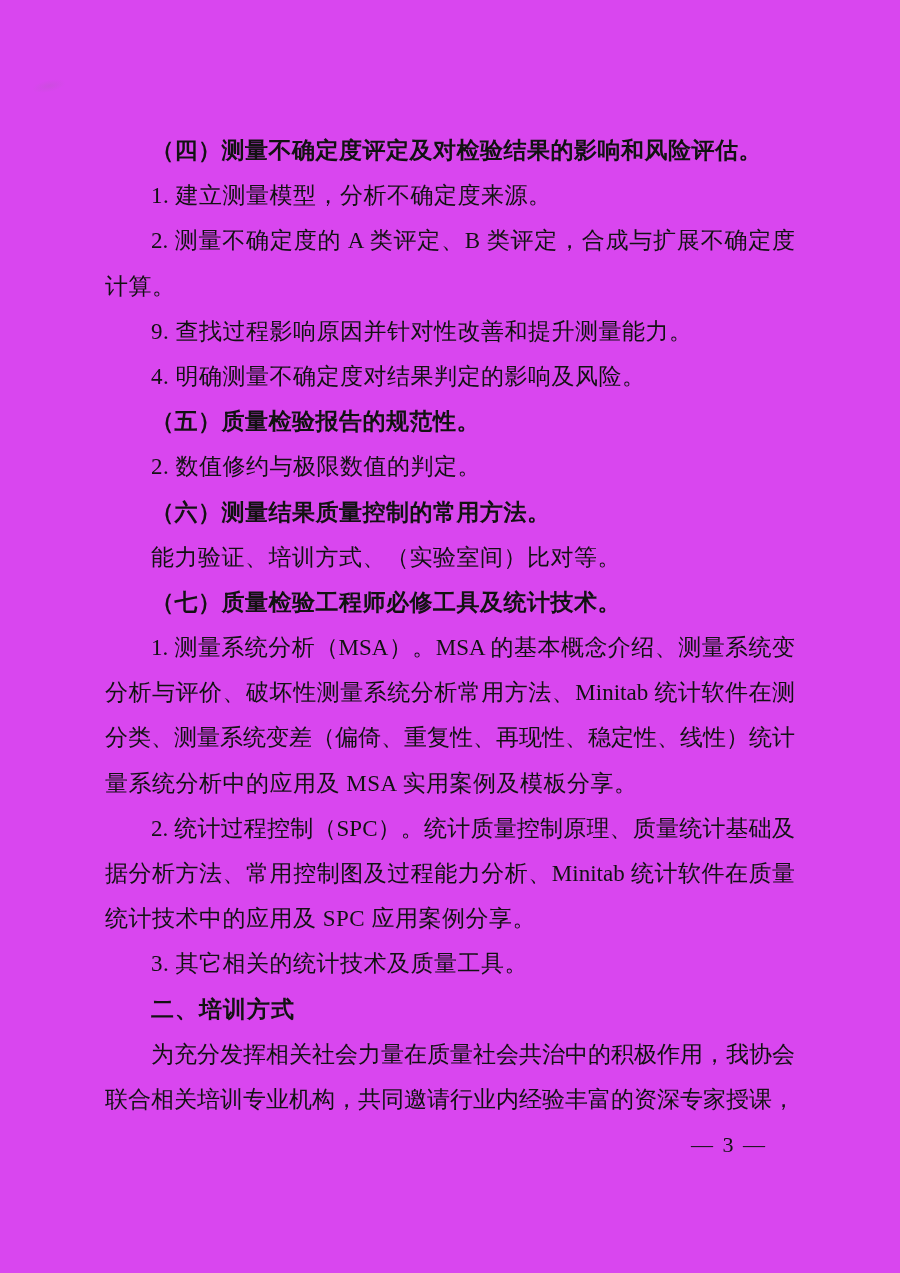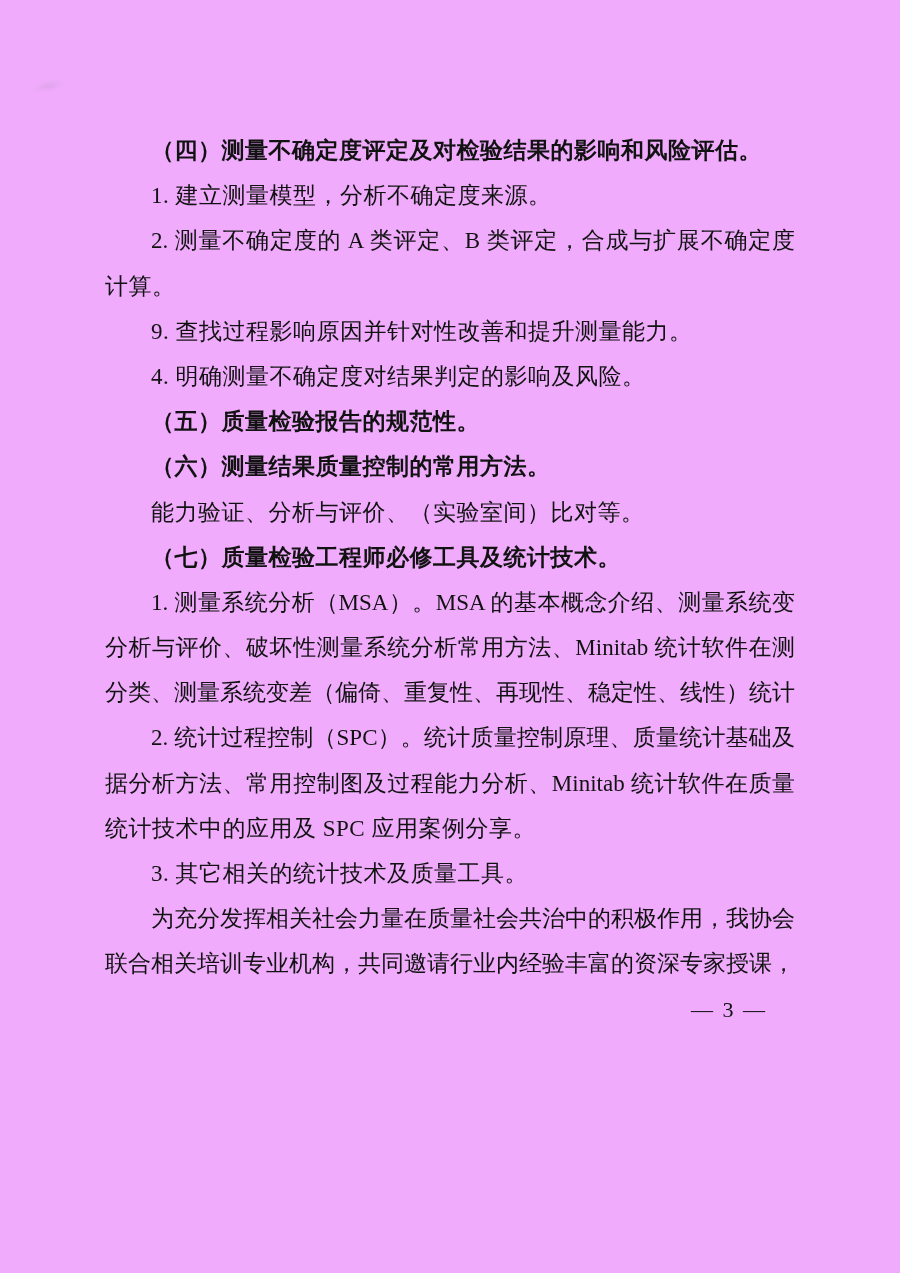--- a/index.html
+++ b/index.html
@@ -11,21 +11,21 @@
     width: 900px;
     height: 1273px;
     position: relative;
     overflow: hidden;
     font-family: "Liberation Serif", serif;
     color: #121212;
   }
   .page {
     position: absolute;
     inset: 0;
-    background: #f0abfc;
+    background: #d946ef;
     padding-left: 40px;
   }
   
   .smudge {
     position: absolute;
     left: 32px;
     top: 80px;
     width: 34px;
     height: 12px;
     border-radius: 50%;
@@ -80,27 +80,30 @@
   <div class="smudge"></div>
 
   <div class="doc">
     <div class="line bold indent">（四）测量不确定度评定及对检验结果的影响和风险评估。</div>
     <div class="line indent">1. 建立测量模型，分析不确定度来源。</div>
     <div class="line indent justify">2. 测量不确定度的 A 类评定、B 类评定，合成与扩展不确定度的</div>
     <div class="line">计算。</div>
     <div class="line indent">9. 查找过程影响原因并针对性改善和提升测量能力。</div>
     <div class="line indent">4. 明确测量不确定度对结果判定的影响及风险。</div>
     <div class="line bold indent">（五）质量检验报告的规范性。</div>
+    <div class="line indent">2. 数值修约与极限数值的判定。</div>
     <div class="line bold indent">（六）测量结果质量控制的常用方法。</div>
-    <div class="line indent">能力验证、分析与评价、（实验室间）比对等。</div>
+    <div class="line indent">能力验证、培训方式、（实验室间）比对等。</div>
     <div class="line bold indent">（七）质量检验工程师必修工具及统计技术。</div>
     <div class="line indent justify">1. 测量系统分析（MSA）。MSA 的基本概念介绍、测量系统变差的</div>
     <div class="line justify">分析与评价、破坏性测量系统分析常用方法、Minitab 统计软件在测</div>
     <div class="line justify">分类、测量系统变差（偏倚、重复性、再现性、稳定性、线性）统计</div>
+    <div class="line">量系统分析中的应用及 MSA 实用案例及模板分享。</div>
     <div class="line indent justify">2. 统计过程控制（SPC）。统计质量控制原理、质量统计基础及数</div>
     <div class="line justify">据分析方法、常用控制图及过程能力分析、Minitab 统计软件在质量</div>
     <div class="line">统计技术中的应用及 SPC 应用案例分享。</div>
     <div class="line indent">3. 其它相关的统计技术及质量工具。</div>
+    <div class="line hei indent">二、培训方式</div>
     <div class="line indent justify">为充分发挥相关社会力量在质量社会共治中的积极作用，我协会</div>
     <div class="line justify">联合相关培训专业机构，共同邀请行业内经验丰富的资深专家授课，</div>
     <div class="footer-line">— 3 —</div>
   </div>
 </div>
 
 </body></html>

